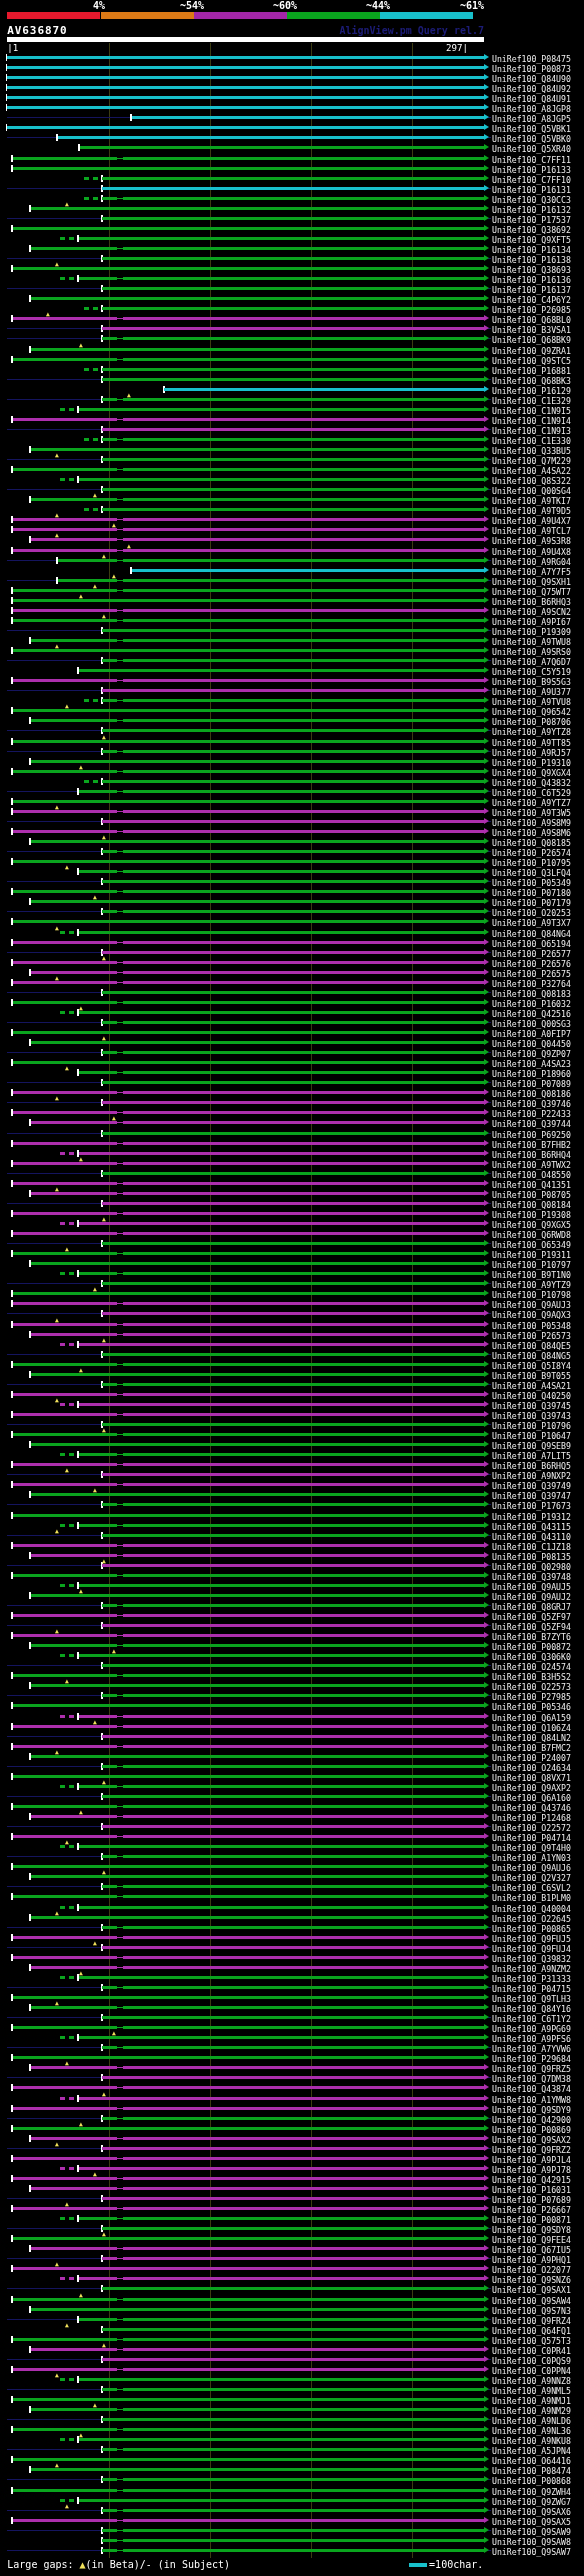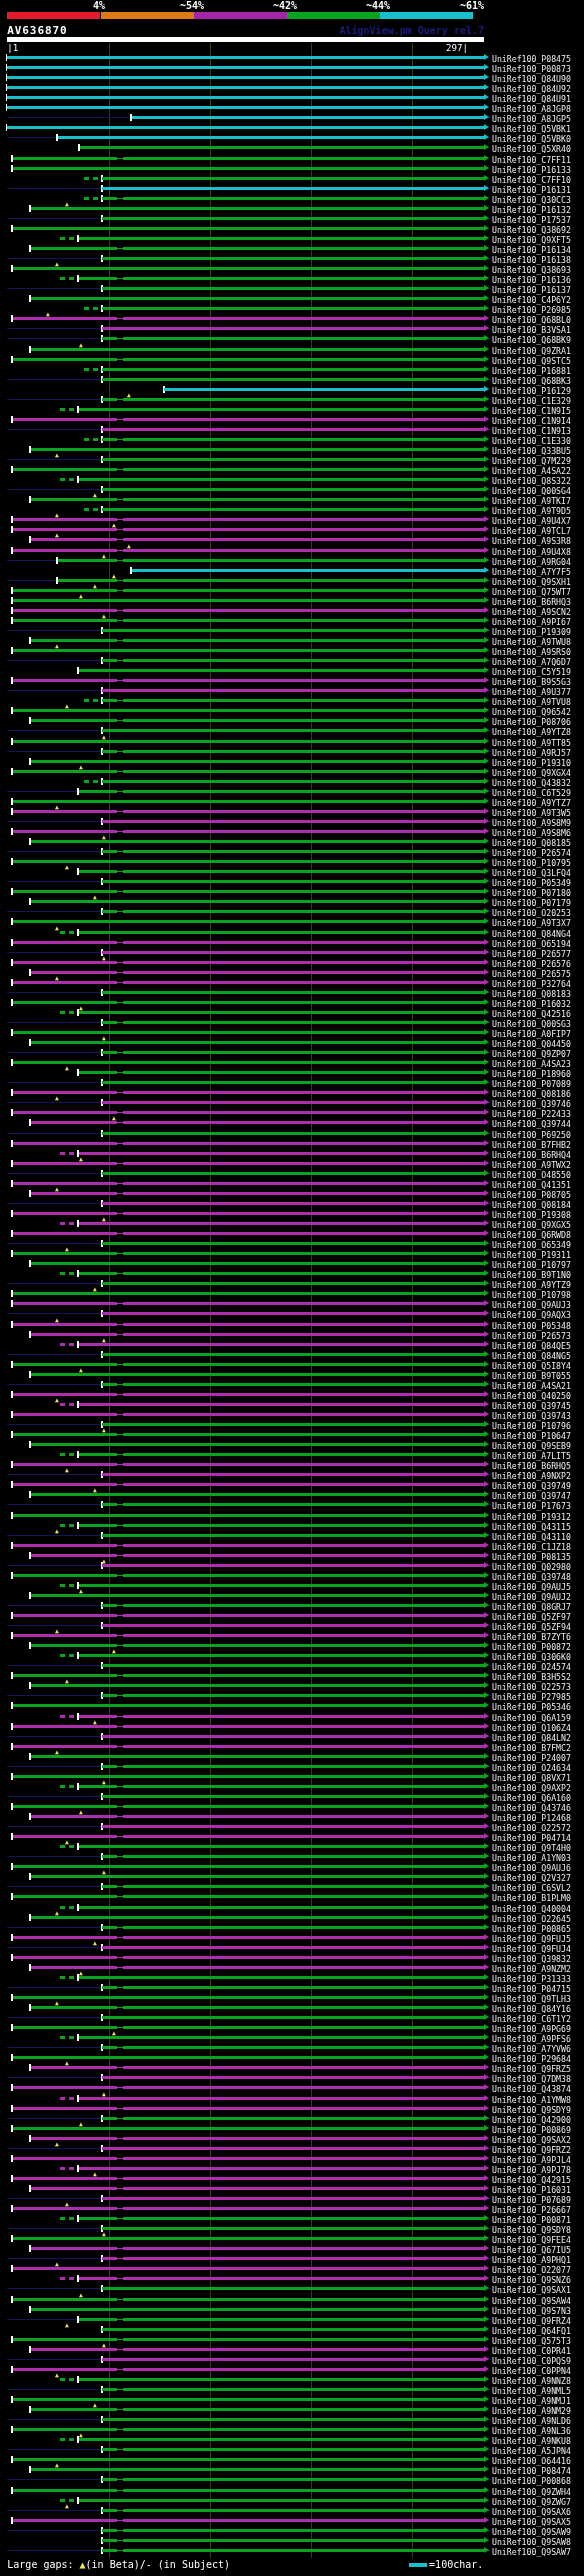--- a/index.html
+++ b/index.html
@@ -34,21 +34,21 @@
 </head>
 <body>
 
 <div id="screen">
   <div id="scalebar">
       <div class="scale-seg" style="left: 7.3px; width: 93px; background: rgb(230, 25, 45);"></div>
       <div class="scale-lbl" style="left: 99px;">4%</div>
       <div class="scale-seg" style="left: 101px; width: 93px; background: rgb(221, 122, 22);"></div>
       <div class="scale-lbl" style="left: 192px;">~54%</div>
       <div class="scale-seg" style="left: 194px; width: 93px; background: rgb(163, 38, 168);"></div>
-      <div class="scale-lbl" style="left: 285px;">~42%</div>
+      <div class="scale-lbl" style="left: 285px;">~60%</div>
       <div class="scale-seg" style="left: 287px; width: 93px; background: rgb(10, 164, 30);"></div>
       <div class="scale-lbl" style="left: 378px;">~44%</div>
       <div class="scale-seg" style="left: 380px; width: 93px; background: rgb(24, 192, 203);"></div>
       <div class="scale-lbl" style="left: 472px;">~61%</div>
     </div>
   <div id="title" class="abs">AV636870</div>
   <div id="appname" class="abs">AlignView.pm Query rel.7</div>
   <div id="querybar" class="abs"></div>
   <div id="axis" class="abs">
     <span class="a1">|1</span>

